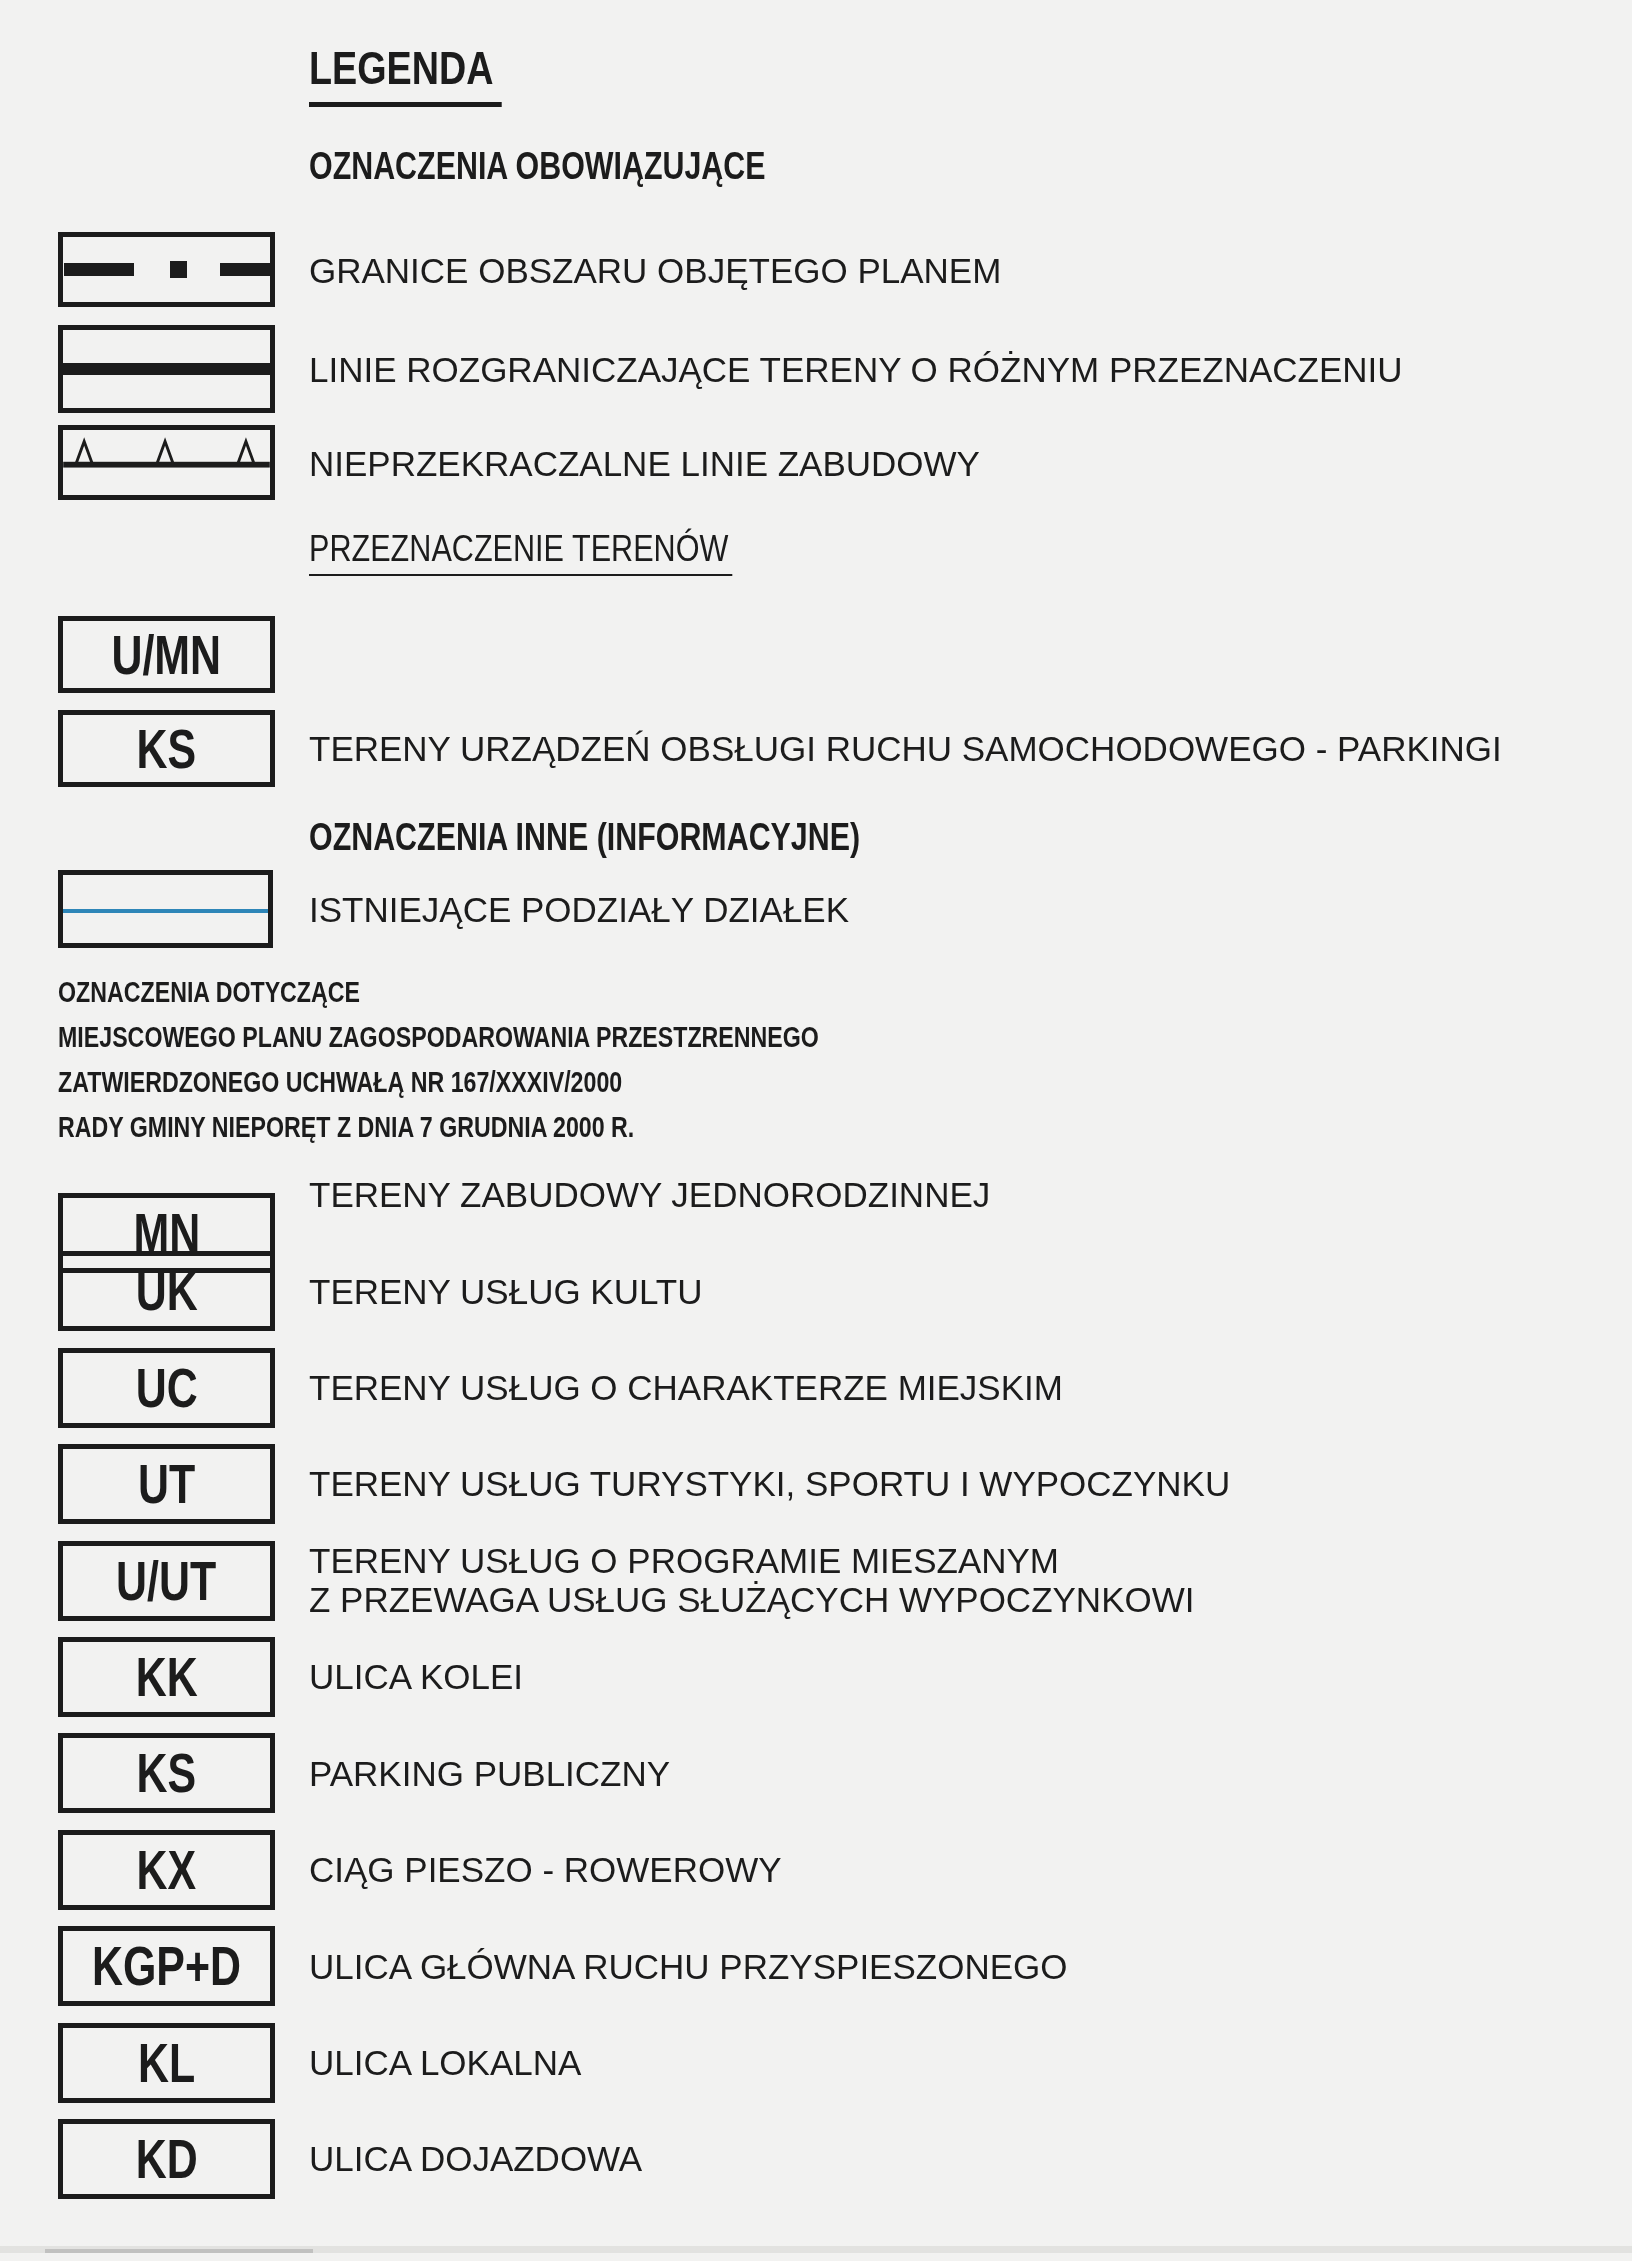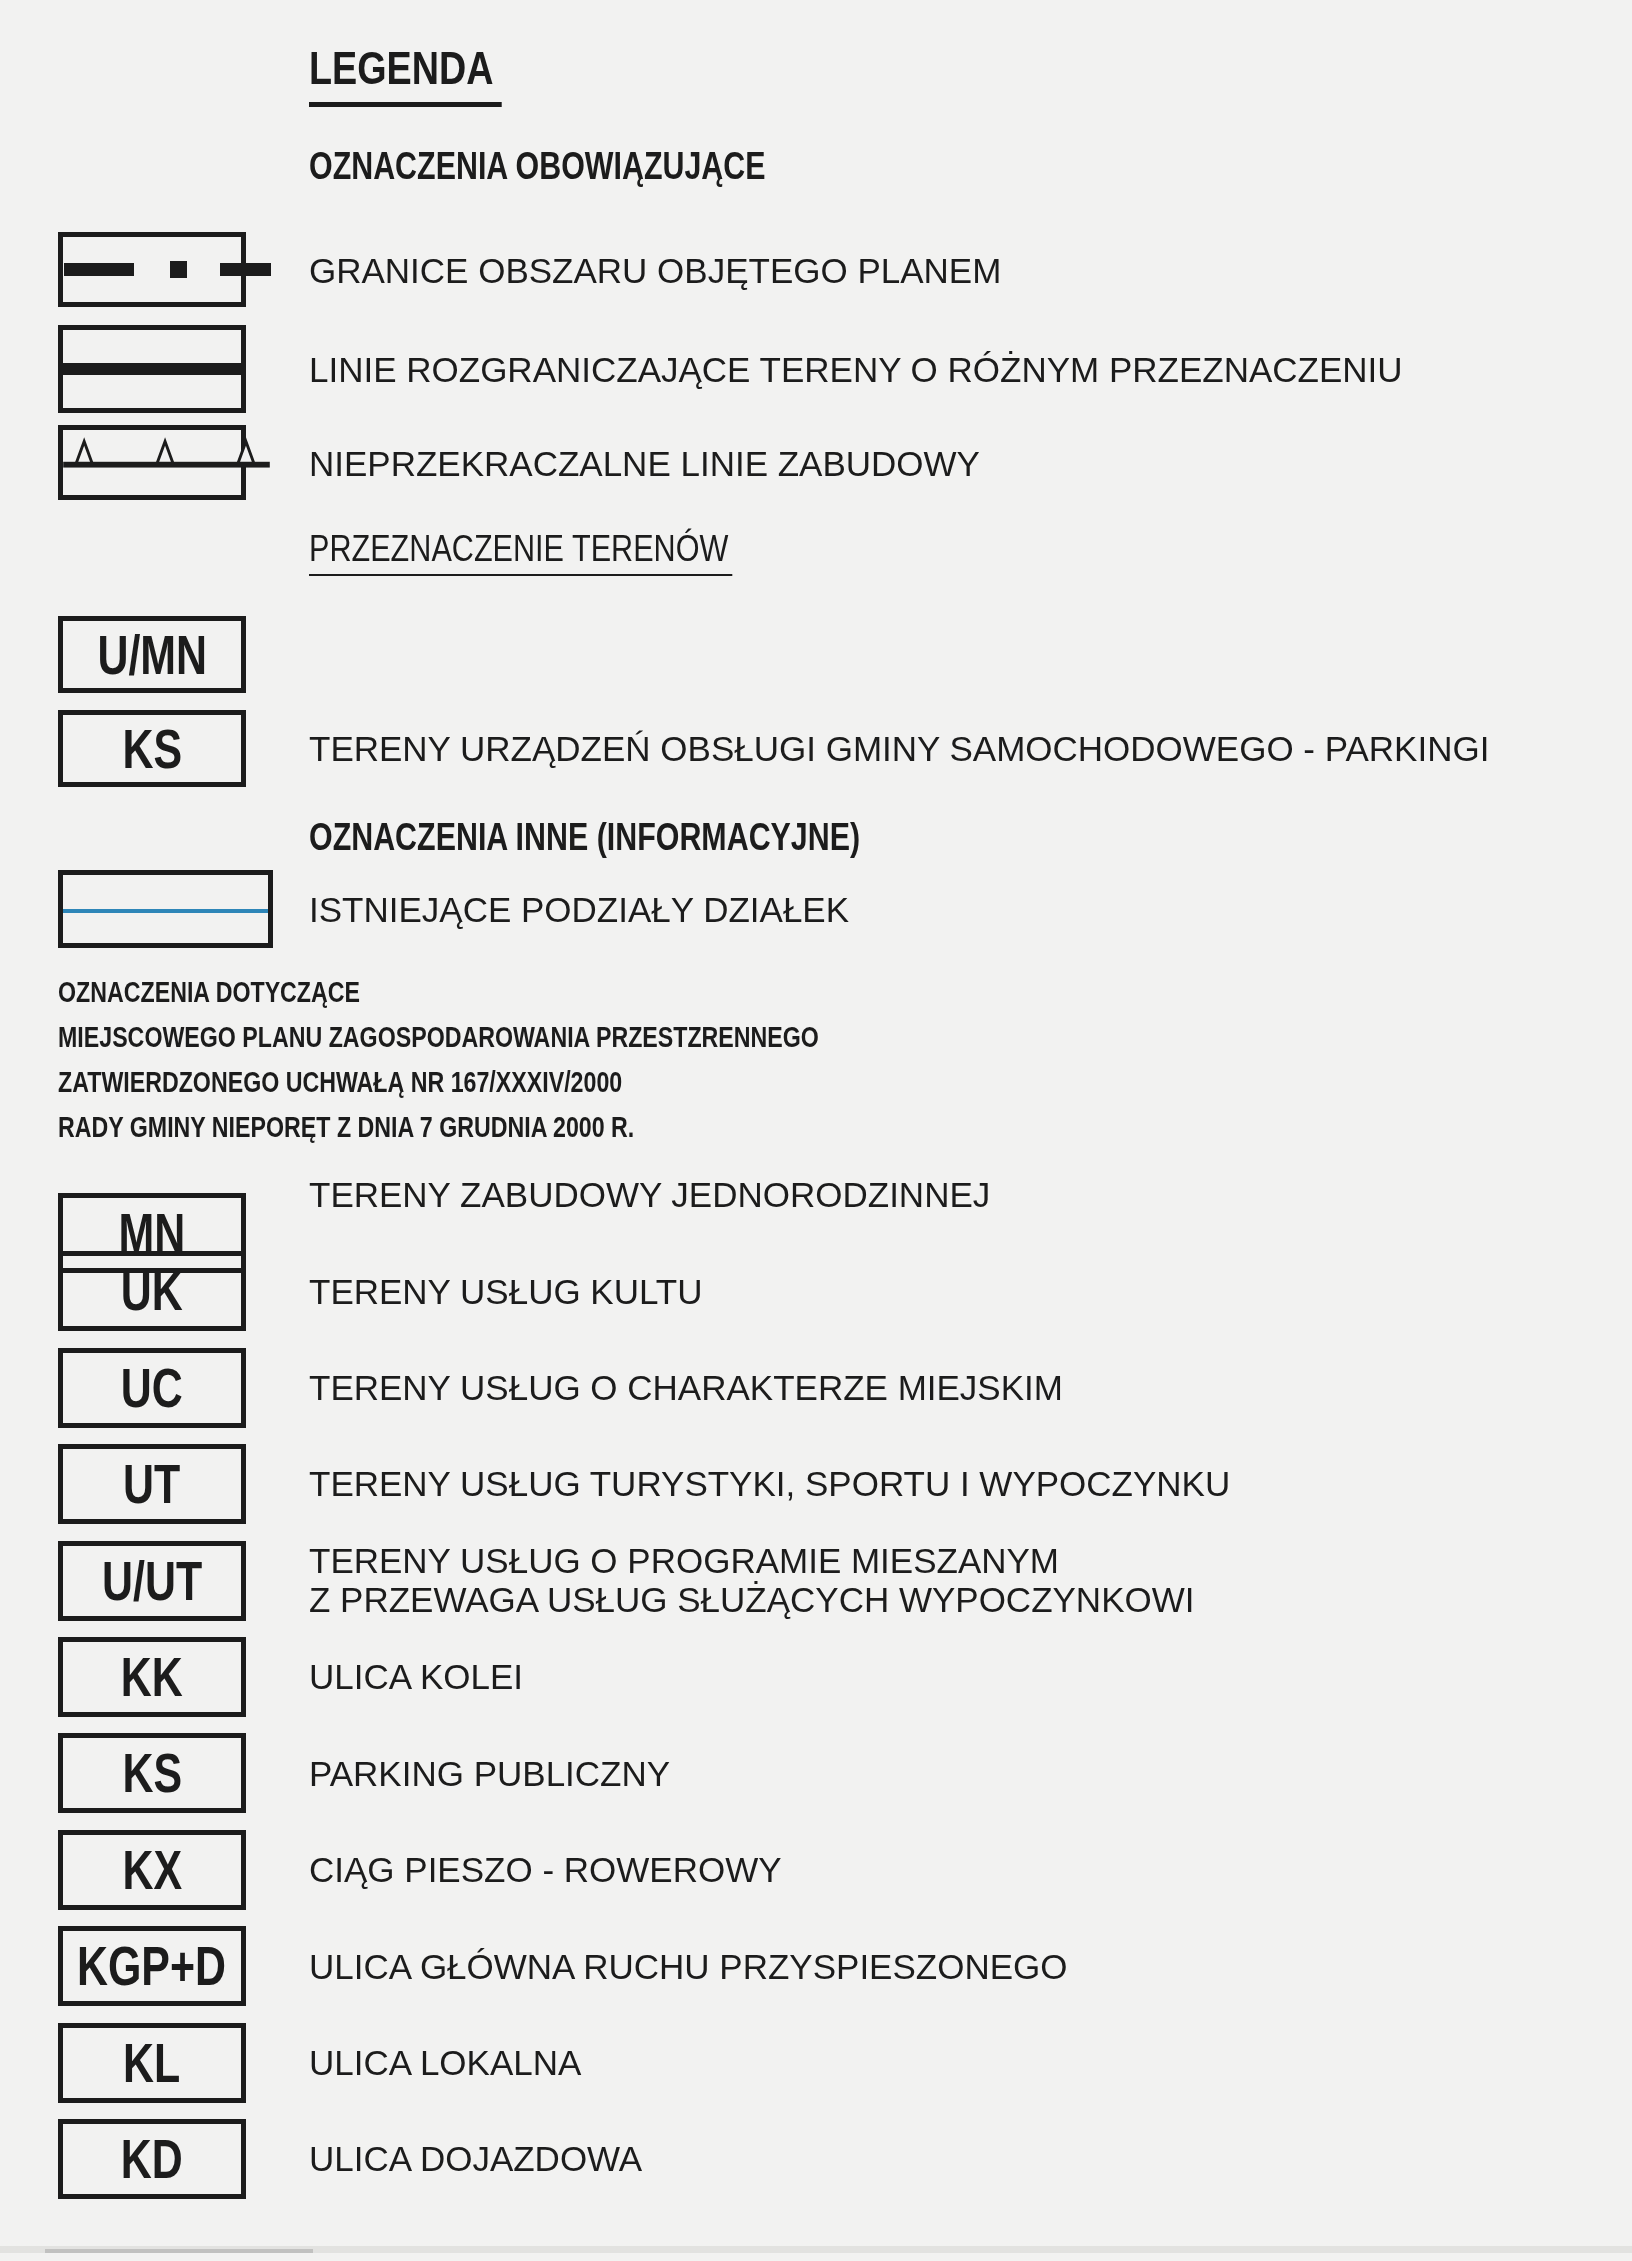--- a/index.html
+++ b/index.html
@@ -15,21 +15,21 @@
   .h-legend .cx{transform:scaleX(.82);border-bottom:5px solid #1c1c1c;padding:0 10px 7.2px 0;}
   .h-section{font-size:38px;font-weight:bold;}
   .h-section .cx{transform:scaleX(.80);}
   .h-sub{font-size:36px;font-weight:normal;}
   .h-sub .cx{transform:scaleX(.85);border-bottom:2.9px solid #1c1c1c;padding:0 4.3px 4.3px 0;}
   .h-block{font-size:29px;font-weight:bold;line-height:45px;}
   .h-block .cx{transform:scaleX(.80);}
   .desc{font-size:35px;line-height:39px;white-space:nowrap;}
   
   .sbox{
-    position:absolute;left:58px;width:188px;box-sizing:border-box;
+    position:absolute;left:58px;width:217px;box-sizing:border-box;
     border:5px solid #1c1c1c;background:transparent;
   }
   .code-box{display:flex;align-items:center;justify-content:center;height:80px;}
   .code{font-size:55px;font-weight:bold;display:inline-block;transform:scaleX(.78);white-space:nowrap;}
   .fill-dash{position:absolute;background:#1c1c1c;}
   .hline{position:absolute;left:0;right:0;background:#1c1c1c;}
   .blueline{position:absolute;left:0;right:0;height:4.3px;}
   .artifact{position:absolute;background:#9a9a98;}
 </style>
 </head>
@@ -71,21 +71,21 @@
     <span class="cx">PRZEZNACZENIE TERENÓW</span>
   </div>
 
   <div class="sbox code-box" style="top:616px;height:77px;">
     <span class="code">U/MN</span>
   </div>
 
   <div class="sbox code-box" style="top:710px;height:77px;">
     <span class="code">KS</span>
   </div>
-  <div class="abs desc" style="left:309px;top:729px;">TERENY URZĄDZEŃ OBSŁUGI GMINY SAMOCHODOWEGO - PARKINGI</div>
+  <div class="abs desc" style="left:309px;top:729px;">TERENY URZĄDZEŃ OBSŁUGI RUCHU SAMOCHODOWEGO - PARKINGI</div>
 
   <div class="abs h-section" style="left:309px;top:816px;">
     <span class="cx">OZNACZENIA INNE (INFORMACYJNE)</span>
   </div>
 
   <div class="sbox" style="top:870px;height:78px;width:215px;">
     <span class="blueline" style="top:34px;background:#2e86b8;"></span>
   </div>
   <div class="abs desc" style="left:309px;top:890px;">ISTNIEJĄCE PODZIAŁY DZIAŁEK</div>
 

